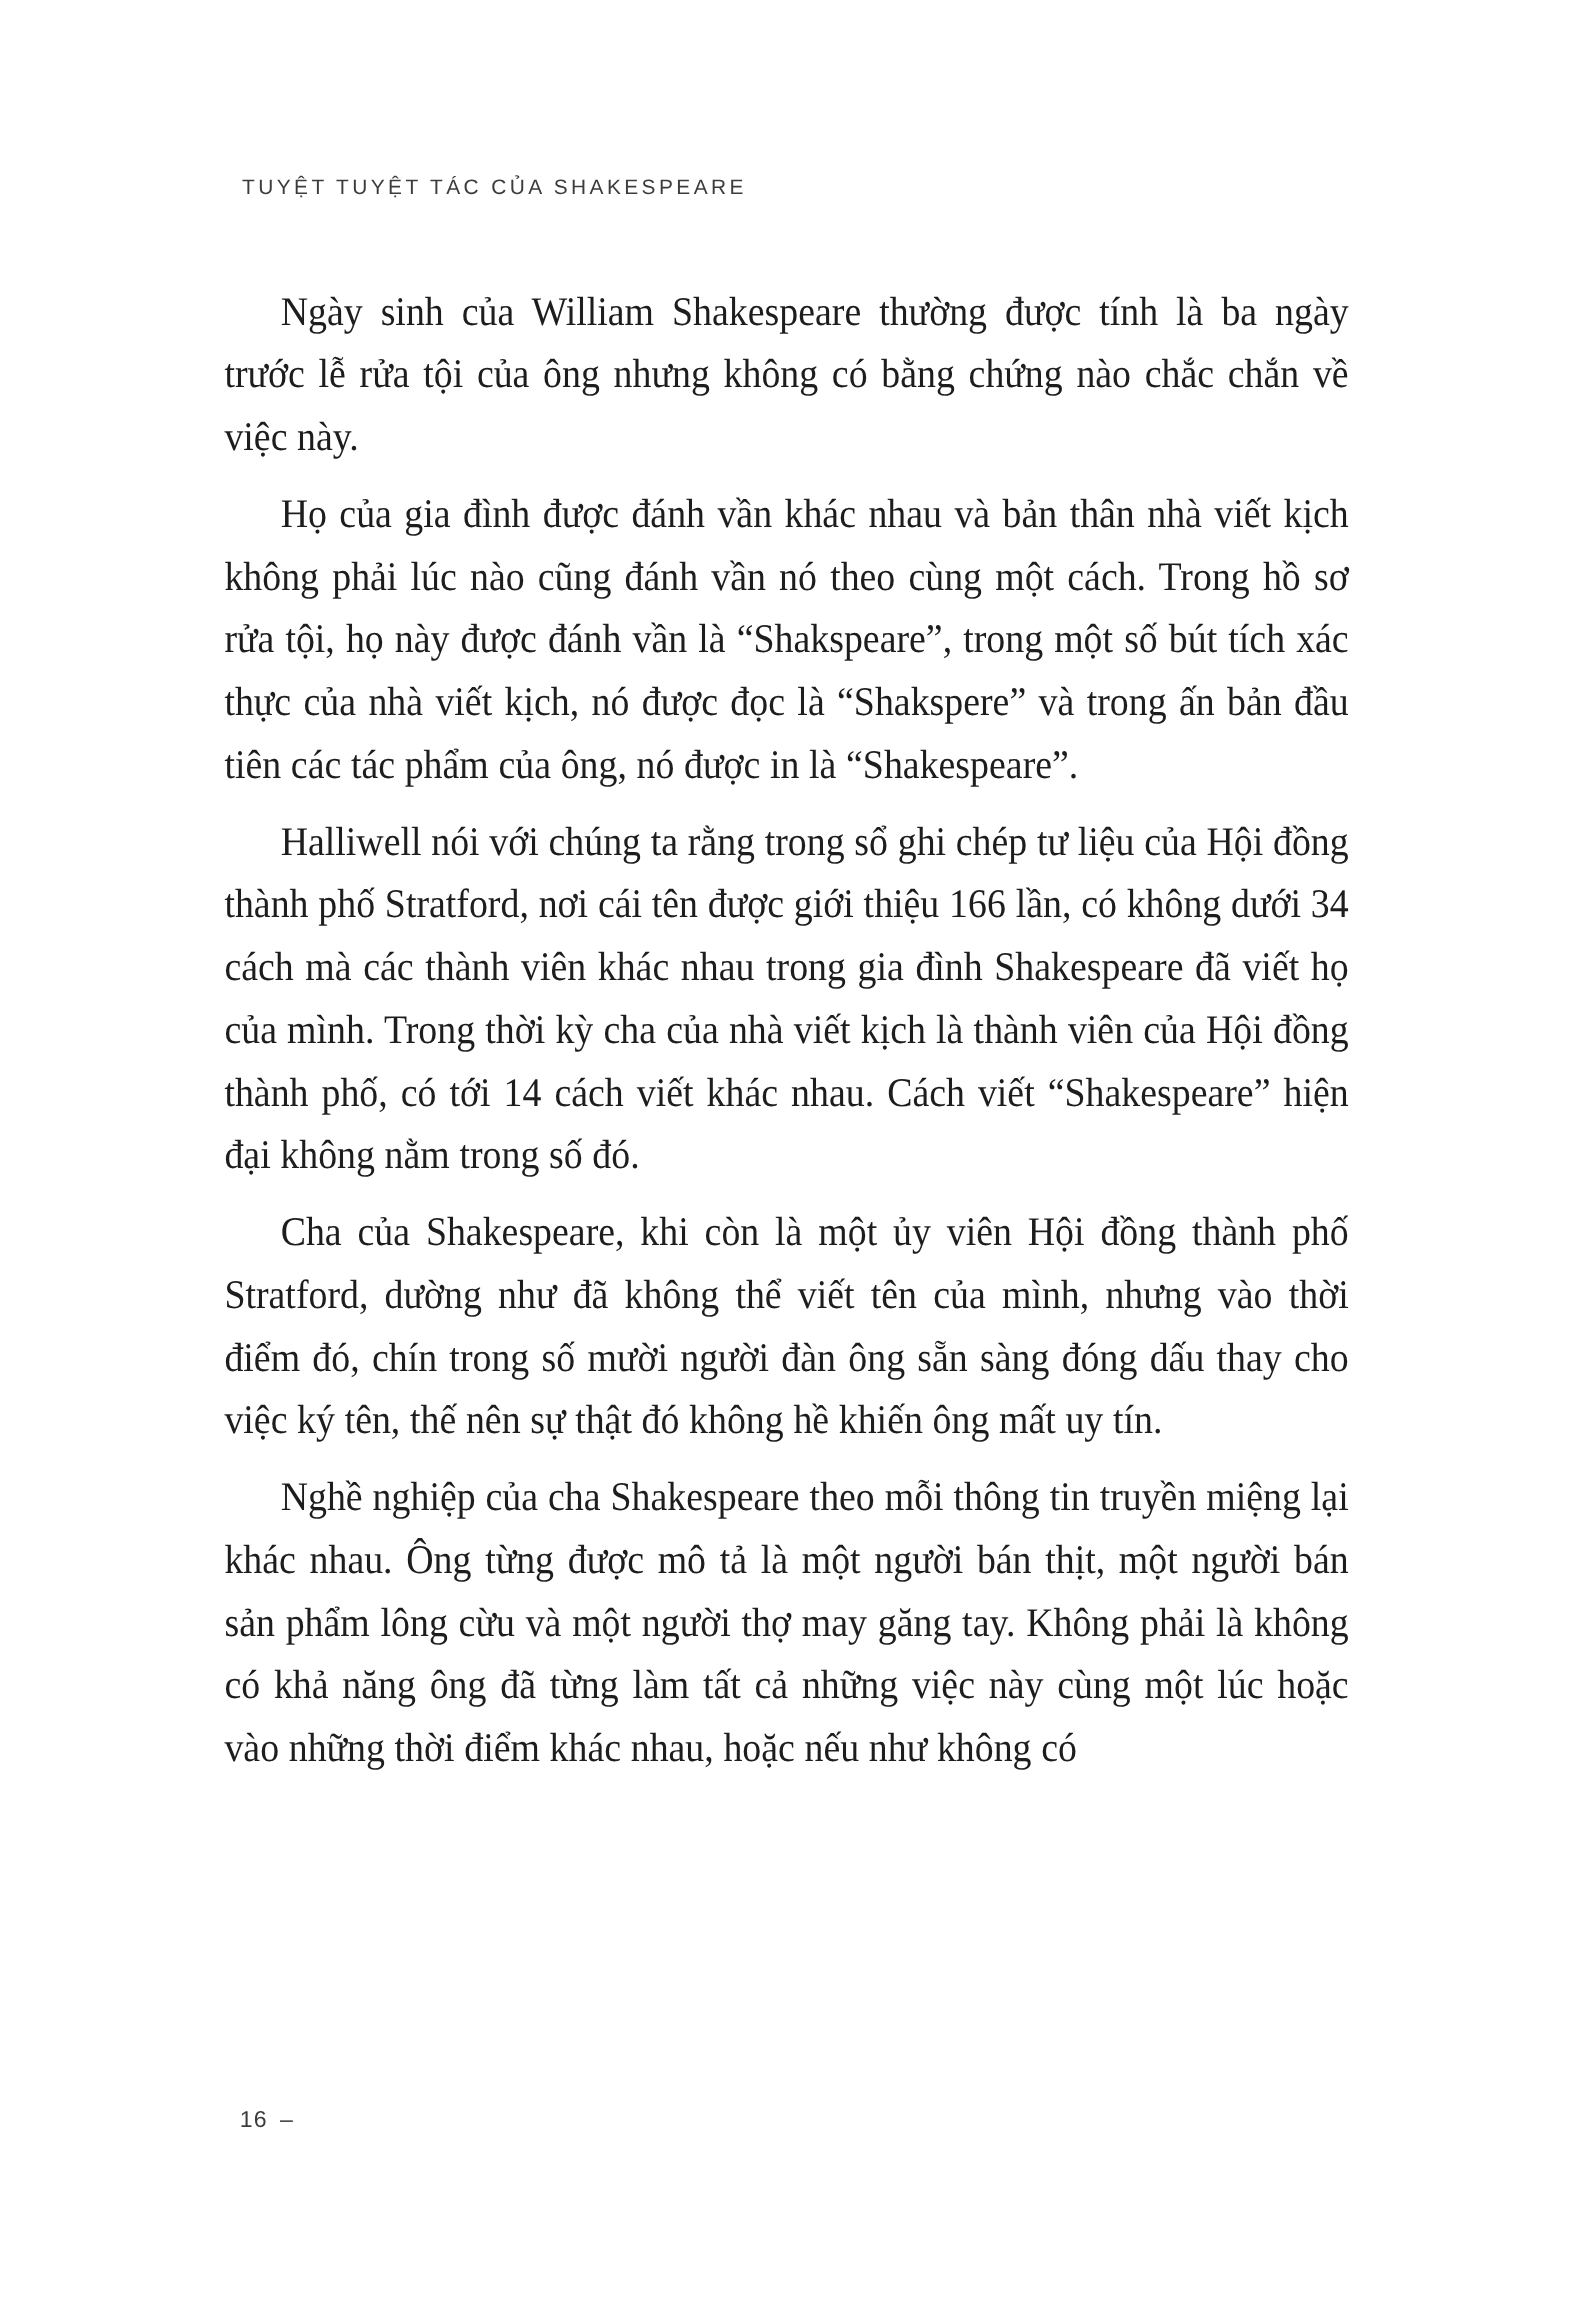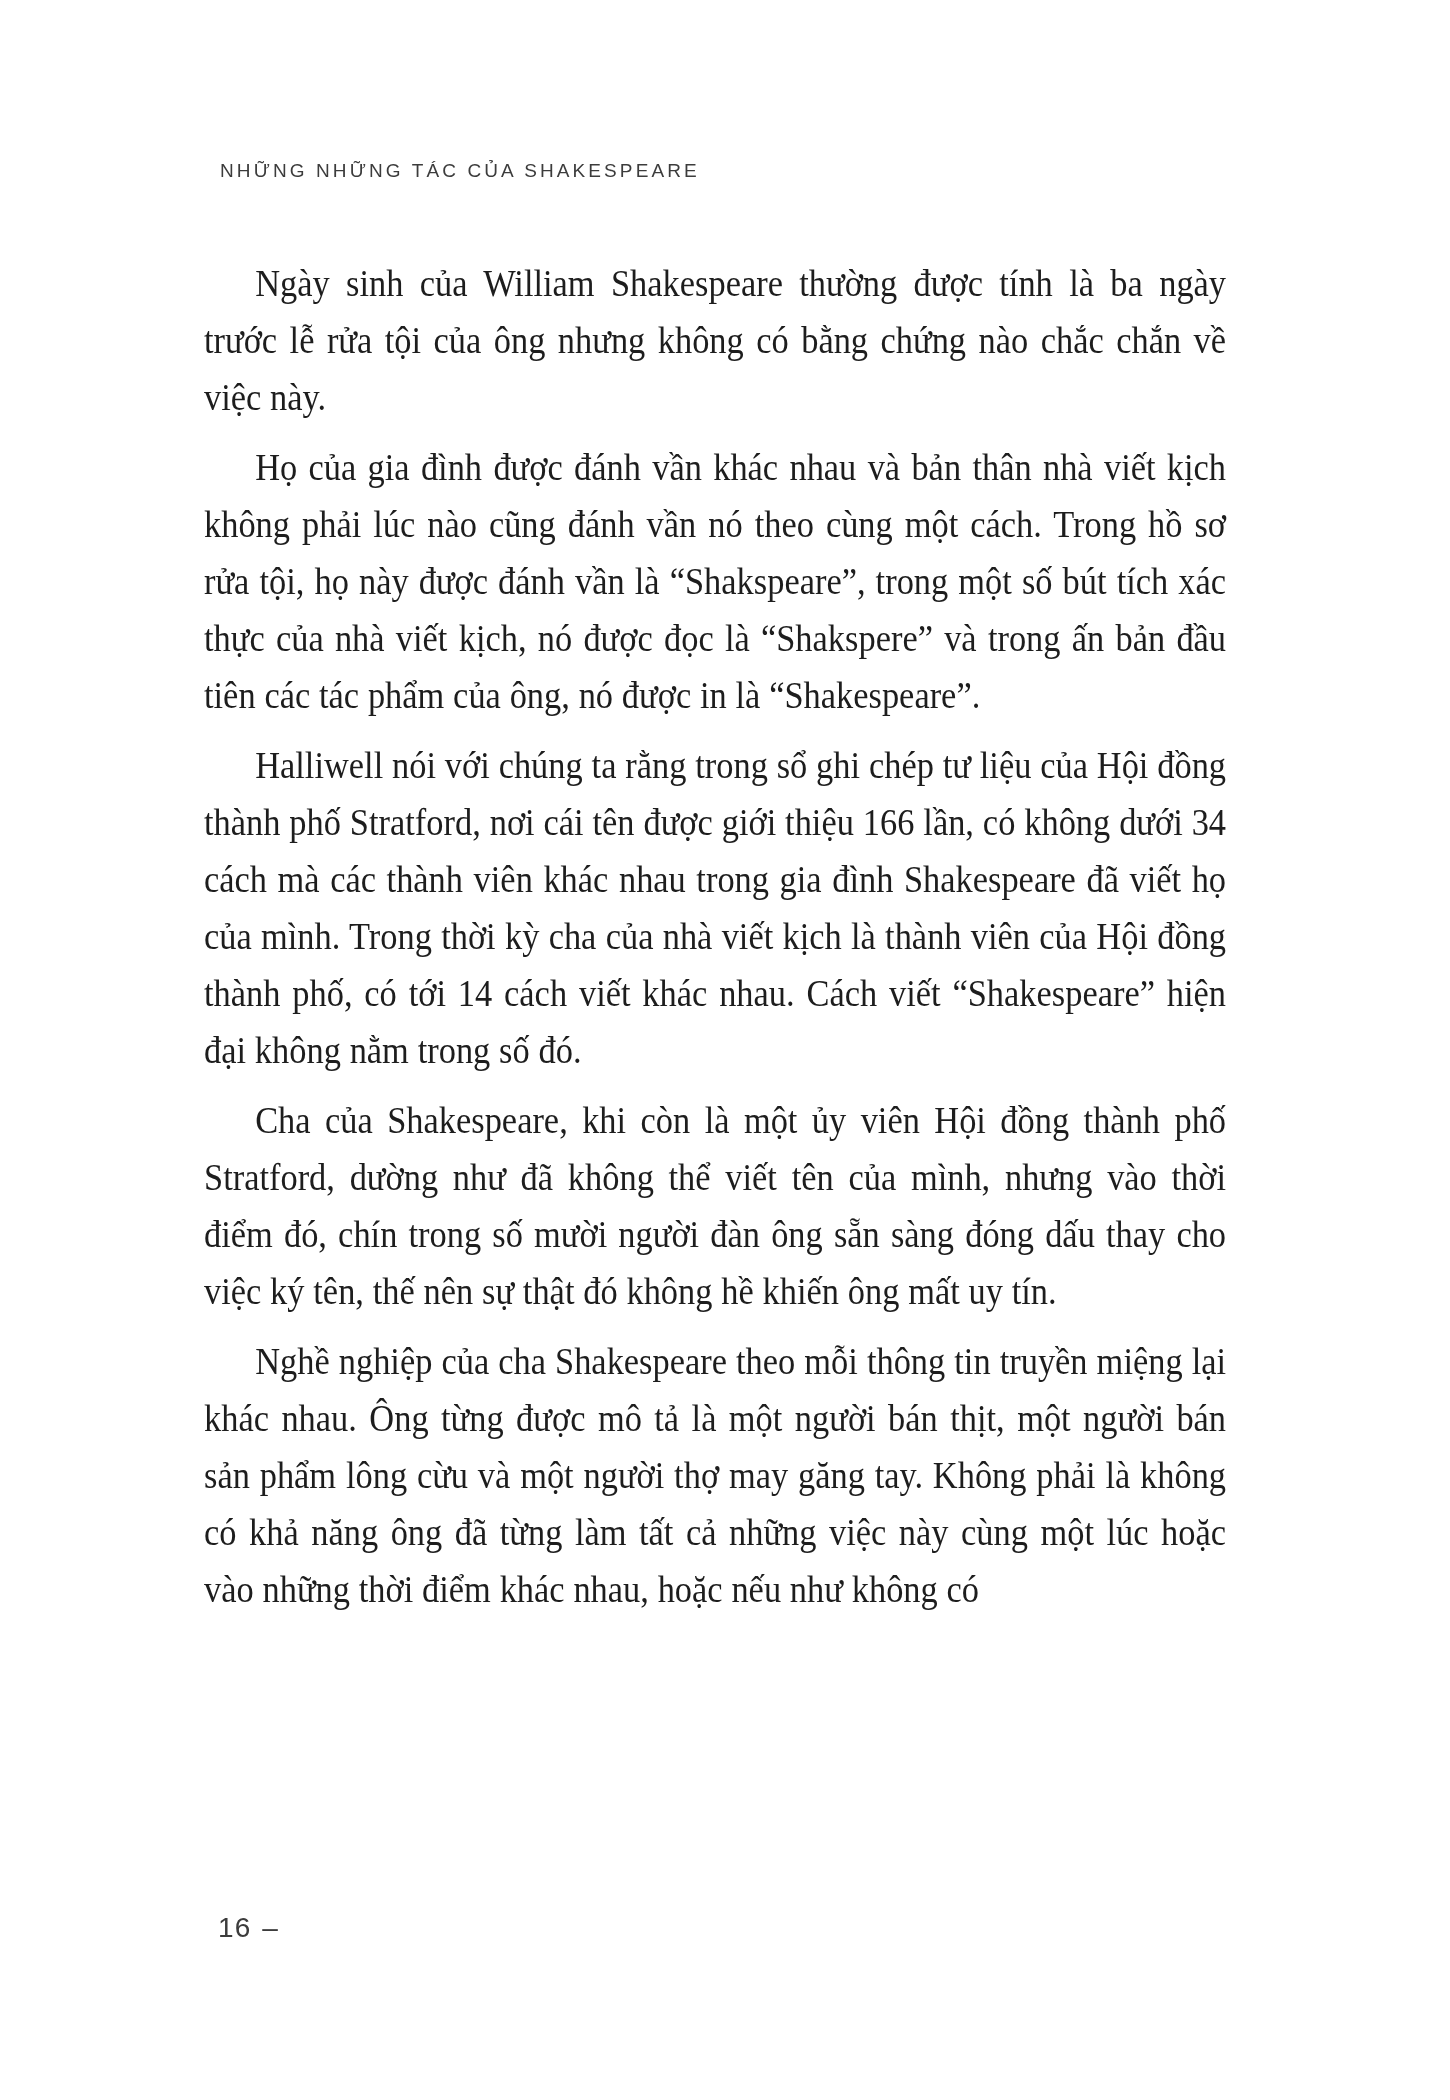--- a/index.html
+++ b/index.html
@@ -61,35 +61,35 @@
     margin-bottom: 0;
   }
 
   
   .folio {
     position: absolute;
     left: 218px;
     top: 1912px;
     font-family: "Liberation Sans", sans-serif;
     font-weight: 300;
-    font-size: 28px;
+    font-size: 21px;
     line-height: 32px;
     letter-spacing: 1.1px;
     color: #3c3c3c;
     white-space: nowrap;
   }
 
   .folio .folio-number { margin-right: 11px; }
 </style>
 </head>
 <body>
 
 <div class="page">
 
-  <div class="running-head">NHỮNG NHỮNG TÁC CỦA SHAKESPEARE</div>
+  <div class="running-head">TUYỆT TUYỆT TÁC CỦA SHAKESPEARE</div>
 
   <div class="text-column">
     <p class="body-paragraph">Ngày sinh của William Shakespeare thường được tính là ba ngày trước lễ rửa tội của ông nhưng không có bằng chứng nào chắc chắn về việc này.</p>
     <p class="body-paragraph">Họ của gia đình được đánh vần khác nhau và bản thân nhà viết kịch không phải lúc nào cũng đánh vần nó theo cùng một cách. Trong hồ sơ rửa tội, họ này được đánh vần là “Shakspeare”, trong một số bút tích xác thực của nhà viết kịch, nó được đọc là “Shakspere” và trong ấn bản đầu tiên các tác phẩm của ông, nó được in là “Shakespeare”.</p>
     <p class="body-paragraph">Halliwell nói với chúng ta rằng trong sổ ghi chép tư liệu của Hội đồng thành phố Stratford, nơi cái tên được giới thiệu 166 lần, có không dưới 34 cách mà các thành viên khác nhau trong gia đình Shakespeare đã viết họ của mình. Trong thời kỳ cha của nhà viết kịch là thành viên của Hội đồng thành phố, có tới 14 cách viết khác nhau. Cách viết “Shakespeare” hiện đại không nằm trong số đó.</p>
     <p class="body-paragraph">Cha của Shakespeare, khi còn là một ủy viên Hội đồng thành phố Stratford, dường như đã không thể viết tên của mình, nhưng vào thời điểm đó, chín trong số mười người đàn ông sẵn sàng đóng dấu thay cho việc ký tên, thế nên sự thật đó không hề khiến ông mất uy tín.</p>
     <p class="body-paragraph">Nghề nghiệp của cha Shakespeare theo mỗi thông tin truyền miệng lại khác nhau. Ông từng được mô tả là một người bán thịt, một người bán sản phẩm lông cừu và một người thợ may găng tay. Không phải là không có khả năng ông đã từng làm tất cả những việc này cùng một lúc hoặc vào những thời điểm khác nhau, hoặc nếu như không có</p>
   </div>
 
   <div class="folio">

